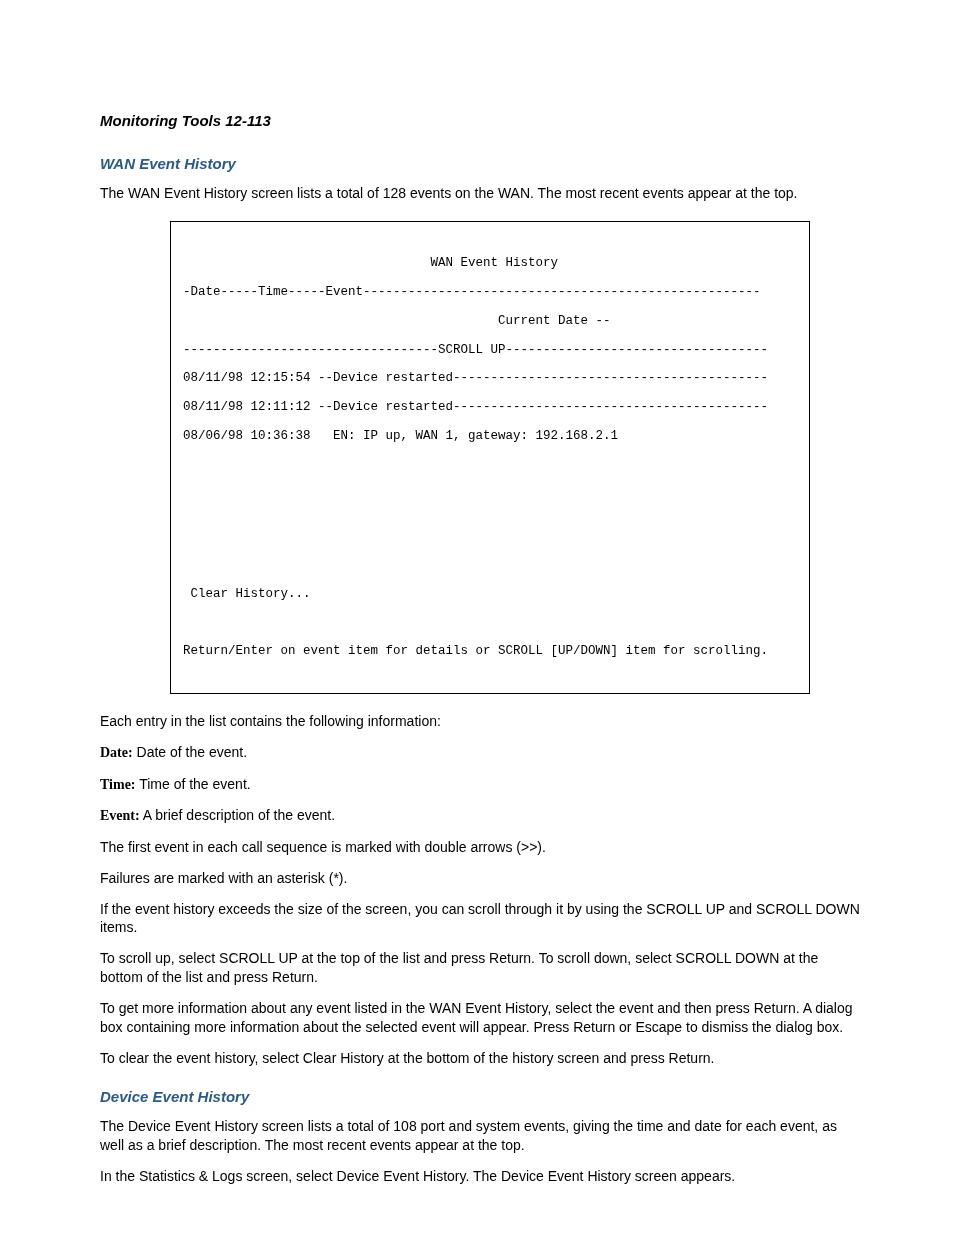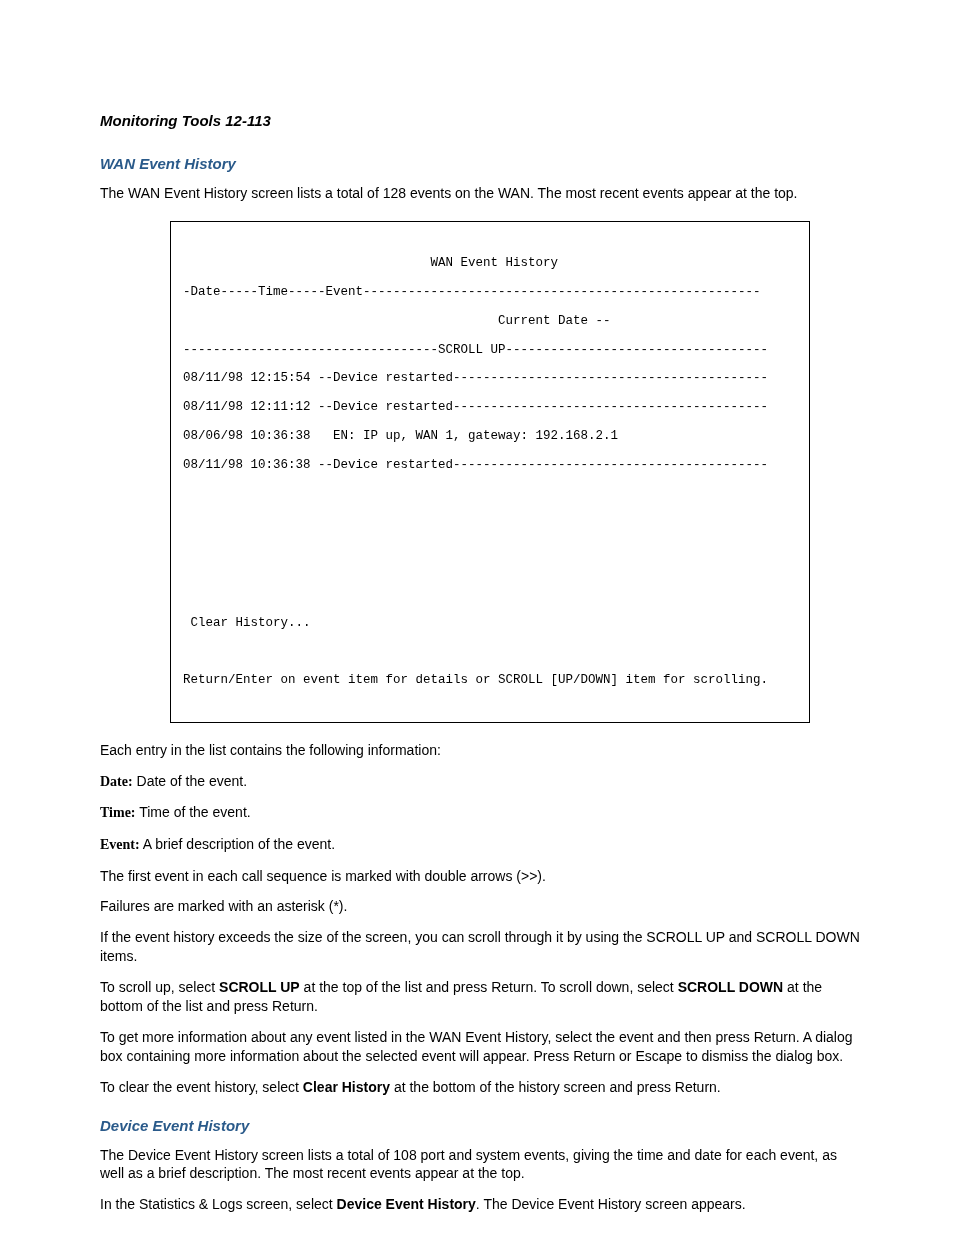--- a/index.html
+++ b/index.html
@@ -33,42 +33,41 @@
     .terminal-box {
       border: 1px solid #000;
       margin: 18px 0 18px 70px;
       padding: 20px 12px 20px 12px;
       font-family: "Courier New", Courier, monospace;
       font-size: 12.5px;
       white-space: pre;
       line-height: 1.15;
       width: 640px;
     }
-    .bold { font-weight: bold; }
+    .bold { font-weight: normal; }
     .field-def { margin-bottom: 12px; font-size: 14px; }
     .field-label { font-weight: bold; font-family: Liberation Serif, serif; }
   </style>
 </head>
 <body>
 
 <div class="page-header">Monitoring Tools   12-113</div>
 
 <div class="section-heading">WAN Event History</div>
 
 <p class="para">The WAN Event History screen lists a total of 128 events on the WAN. The most recent events appear at the top.</p>
 
 <div class="terminal-box">
 <div>                                 WAN Event History</div>
 <div>-Date-----Time-----Event-----------------------------------------------------</div>
 <div>                                          Current Date --</div>
 <div>----------------------------------SCROLL UP-----------------------------------</div>
 <div>08/11/98 12:15:54 --Device restarted------------------------------------------</div>
 <div>08/11/98 12:11:12 --Device restarted------------------------------------------</div>
 <div>08/06/98 10:36:38   EN: IP up, WAN 1, gateway: 192.168.2.1</div>
-<div>08/11/98 10:36:38 --Device restarted------------------------------------------</div>
 <div></div>
 <div></div>
 <div></div>
 <div></div>
 <div></div>
 <div></div>
 <div></div>
 <div></div>
 <div></div>
 <div> Clear History...</div>

